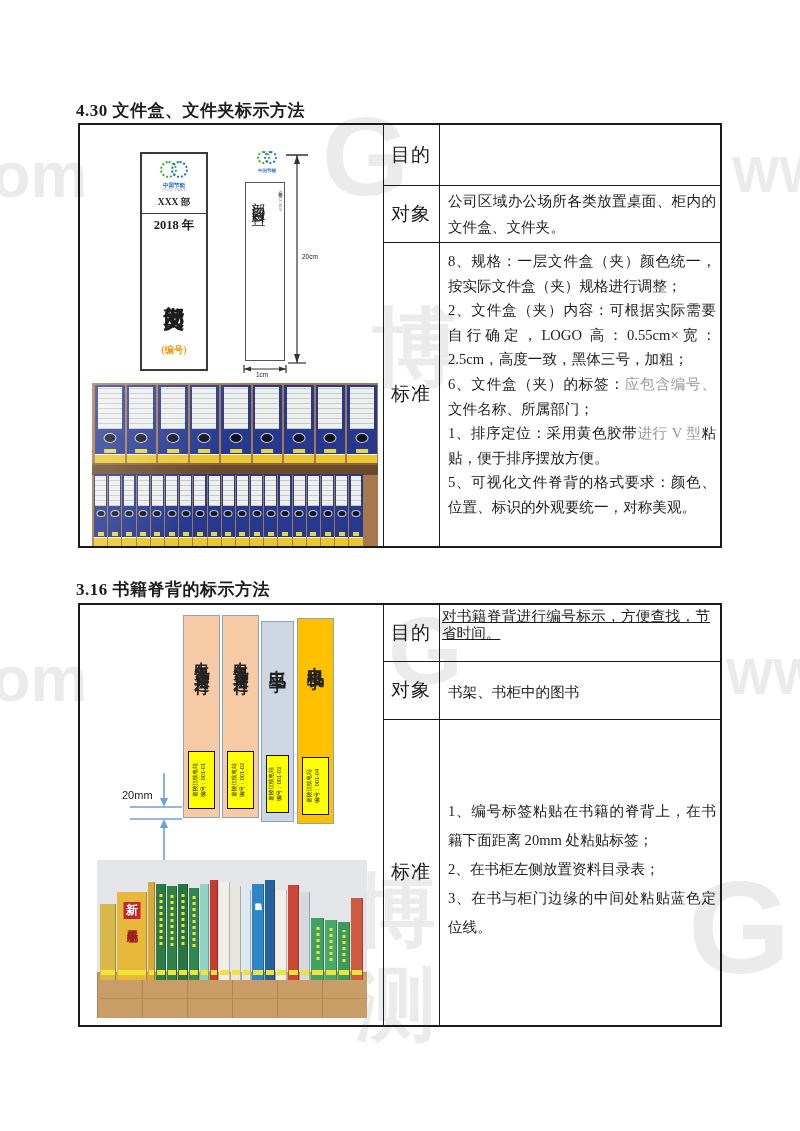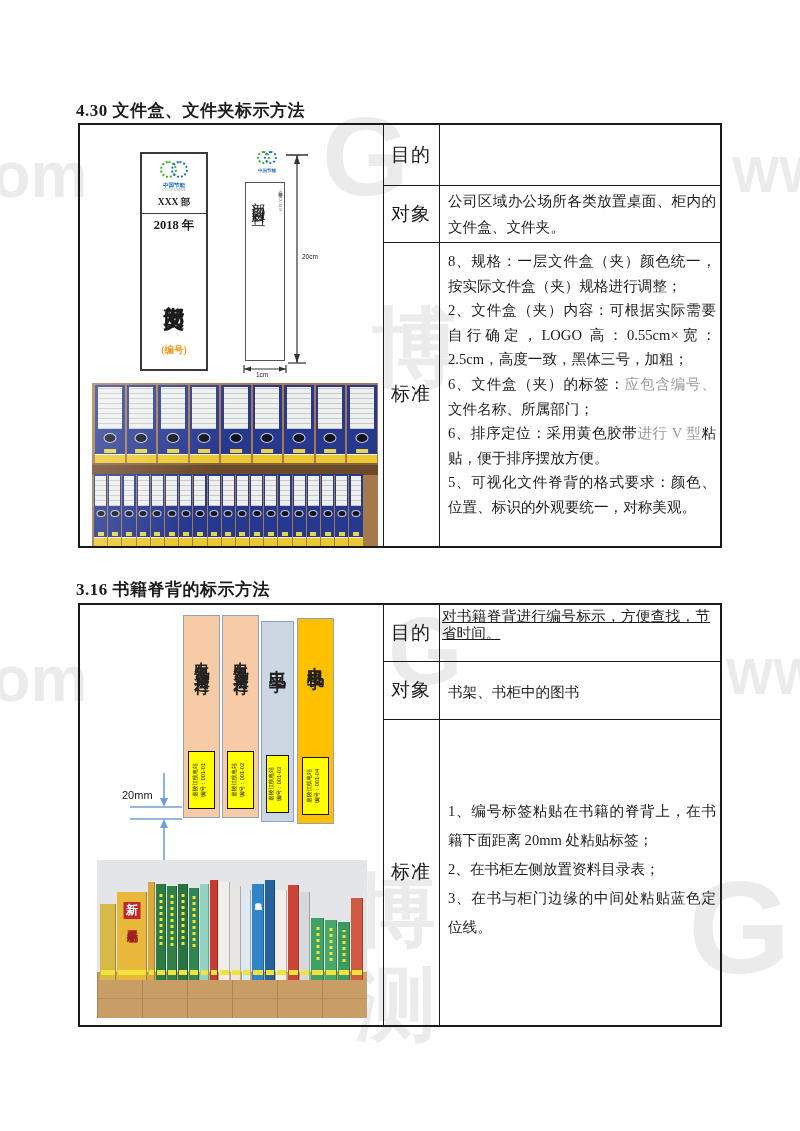--- a/index.html
+++ b/index.html
@@ -320,21 +320,21 @@
     <div class="cell-label" style="left:303px;top:0;width:56px;height:60px;">目的</div>
 
     <div class="cell-label" style="left:303px;top:60px;width:56px;height:57px;">对象</div>
     <div class="cell-text" style="left:359px;top:60px;width:285px;height:57px;">公司区域办公场所各类放置桌面、柜内的文件盒、文件夹。</div>
 
     <div class="cell-label" style="left:303px;top:117px;width:56px;height:304px;">标准</div>
     <div class="cell-text std-text" style="left:359px;top:117px;width:285px;height:304px;">
         <div class="std-item"><span>8、规格：一层文件盒（夹）颜色统一，按实际文件盒（夹）规格进行调整；</span></div>
         <div class="std-item"><span>2、文件盒（夹）内容：可根据实际需要自行确定，LOGO 高：0.55cm×宽：2.5cm，高度一致，黑体三号，加粗；</span></div>
         <div class="std-item"><span>6、文件盒（夹）的标签：</span><span class="muted">应包含编号、</span><span>文件名称、所属部门；</span></div>
-        <div class="std-item"><span>6、排序定位：采用黄色胶带</span><span class="muted">进行 V 型</span><span>粘贴，便于排序摆放方便。</span></div>
+        <div class="std-item"><span>1、排序定位：采用黄色胶带</span><span class="muted">进行 V 型</span><span>粘贴，便于排序摆放方便。</span></div>
         <div class="std-item"><span>5、可视化文件脊背的格式要求：颜色、位置、标识的外观要统一，对称美观。</span></div>
       </div>
   </div>
 
   <div class="sec-title" style="top:578px;">3.16 书籍脊背的标示方法</div>
 
   <div class="tbl" style="top:603px;height:424px;">
     <div class="vline" style="left:303px;"></div>
     <div class="vline" style="left:359px;"></div>
     <div class="hline" style="left:303px;top:56px;"></div>

